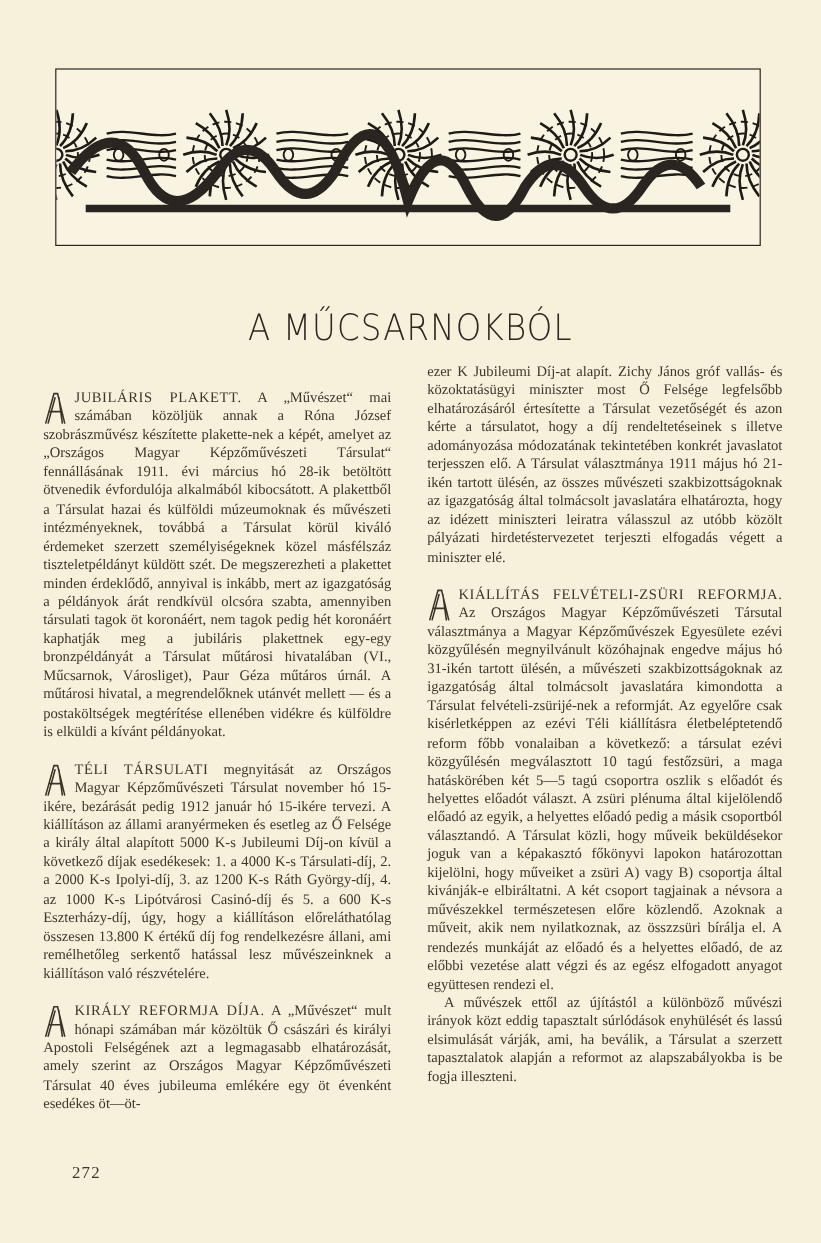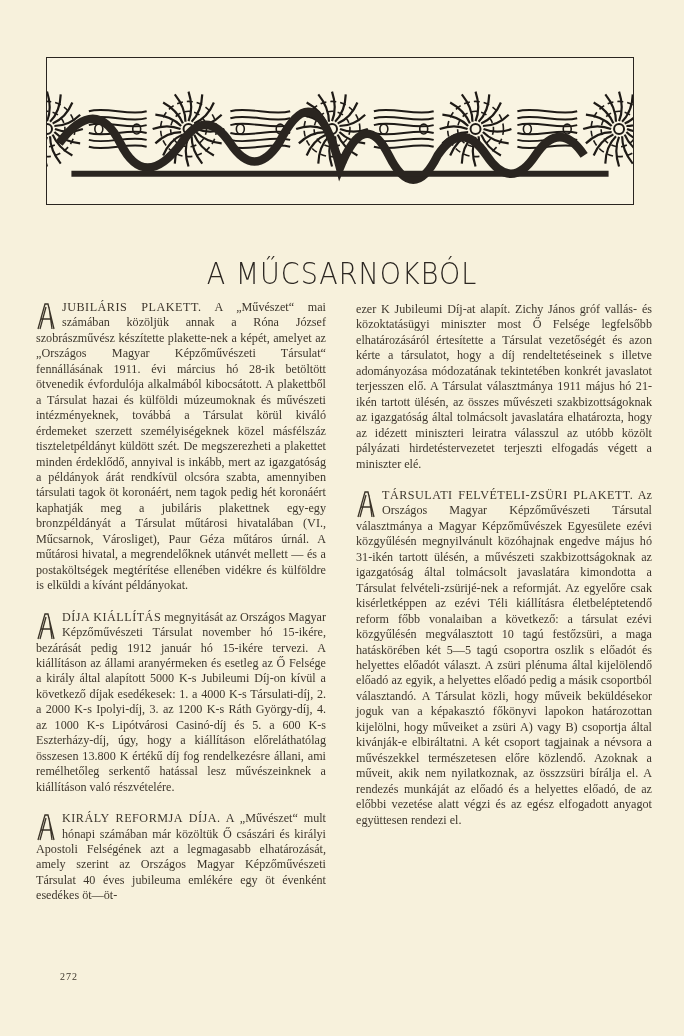--- a/index.html
+++ b/index.html
@@ -17,38 +17,38 @@
     }
     .banner svg { position:absolute; left:0; top:0; width:100%; height:100%; }
     .signature { position:absolute; right:12px; bottom:12px; width:48px; height:10px; }
     .title {
       position:absolute; left:0; width:684px; top:258px; text-align:center;
       font-family:"DejaVu Sans", "Liberation Sans", sans-serif;
       font-size:27px; letter-spacing:1px; font-weight:300; color:#2c2722;
       transform:scaleY(1.12);
     }
     .col {
-      position:absolute; top:300px; width:290px;
+      position:absolute; top:324px; width:290px;
       font-family:"Liberation Serif", "DejaVu Serif", serif;
       font-size:12.15px; line-height:15.45px; text-align:justify; color:#3d362c;
       hyphens:manual;
     }
     .col.left { left:36px; }
     .col.right { left:356px; width:296px; top:302px; }
     .col p { margin:0; }
     .section { margin-bottom:16px; }
     .dropcap {
       float:left; width:20px; height:28px; margin:2px 6px 0 0;
       display:inline-block;
     }
     .dropcap svg { width:20px; height:28px; }
     .caps { letter-spacing:0.5px; }
     .indent { text-indent:14px; }
     .pagenum {
-      position:absolute; left:60px; top:971px; font-size:10px;
+      position:absolute; left:60px; top:971px; font-size:14px;
       font-family:"Liberation Serif", serif; color:#3d362c; letter-spacing:1px;
     }
   </style>
 </head>
 <body>
 
 <div class="banner">
   <svg id="frieze" viewBox="0 0 588 148" preserveAspectRatio="none">
       <g>
         <path d="M8 72 Q21.316073277634185 77.4428871035995 36 72" stroke="#1e1a16" stroke-width="2.2" fill="none"></path>
@@ -212,21 +212,21 @@
           </svg></span>
       <span class="caps">JUBILÁRIS PLAKETT.</span>
       <span>A „Művészet“ mai számában közöljük annak a Róna József szobrászművész készítette plakette-nek a képét, amelyet az „Országos Magyar Képzőművészeti Társulat“ fennállásának 1911. évi március hó 28-ik betöltött ötvenedik évfordulója alkalmából kibocsátott. A plakettből a Társulat hazai és külföldi múzeumoknak és művészeti intézményeknek, továbbá a Társulat körül kiváló érdemeket szerzett személyiségeknek közel másfélszáz tiszteletpéldányt küldött szét. De megszerezheti a plakettet minden érdeklődő, annyival is inkább, mert az igazgatóság a példányok árát rendkívül olcsóra szabta, amennyiben társulati tagok öt koronáért, nem tagok pedig hét koronáért kaphatják meg a jubiláris plakettnek egy-egy bronzpéldányát a Társulat műtárosi hivatalában (VI., Műcsarnok, Városliget), Paur Géza műtáros úrnál. A műtárosi hivatal, a megrendelőknek utánvét mellett — és a postaköltségek megtérítése ellenében vidékre és külföldre is elküldi a kívánt példányokat.</span>
     </p>
   </div>
   <div class="section">
     <p>
       <span class="dropcap"><svg viewBox="0 0 20 28">
             <path d="M2 27 L9 2 L12 2 L18 27 M5 17 L15 17 M4 27 L10 5 M13 5 L16 27" stroke="#3a3328" stroke-width="1.3" fill="none"></path>
           </svg></span>
-      <span class="caps">DÍJA KIÁLLÍTÁS</span>
+      <span class="caps">TÉLI TÁRSULATI</span>
       <span>megnyitását az Országos Magyar Képzőművészeti Társulat november hó 15-ikére, bezárását pedig 1912 január hó 15-ikére tervezi. A kiállításon az állami aranyérmeken és esetleg az Ő Felsége a király által alapított 5000 K-s Jubileumi Díj-on kívül a következő díjak esedékesek: 1. a 4000 K-s Társulati-díj, 2. a 2000 K-s Ipolyi-díj, 3. az 1200 K-s Ráth György-díj, 4. az 1000 K-s Lipótvárosi Casinó-díj és 5. a 600 K-s Eszterházy-díj, úgy, hogy a kiállításon előreláthatólag összesen 13.800 K értékű díj fog rendelkezésre állani, ami remélhetőleg serkentő hatással lesz művészeinknek a kiállításon való részvételére.</span>
     </p>
   </div>
   <div class="section">
     <p>
       <span class="dropcap"><svg viewBox="0 0 20 28">
             <path d="M2 27 L9 2 L12 2 L18 27 M5 17 L15 17 M4 27 L10 5 M13 5 L16 27" stroke="#3a3328" stroke-width="1.3" fill="none"></path>
           </svg></span>
       <span class="caps">KIRÁLY REFORMJA DÍJA.</span>
       <span>A „Művészet“ mult hónapi számában már közöltük Ő császári és királyi Apostoli Felségének azt a legmagasabb elhatározását, amely szerint az Országos Magyar Képzőművészeti Társulat 40 éves jubileuma emlékére egy öt évenként esedékes öt—öt-</span>
@@ -236,19 +236,20 @@
 
 <div class="col right">
   <div class="section">
     <p>ezer K Jubileumi Díj-at alapít. Zichy János gróf vallás- és közoktatásügyi miniszter most Ő Felsége legfelsőbb elhatározásáról értesítette a Társulat vezetőségét és azon kérte a társulatot, hogy a díj rendeltetéseinek s illetve adományozása módozatának tekintetében konkrét javaslatot terjesszen elő. A Társulat választmánya 1911 május hó 21-ikén tartott ülésén, az összes művészeti szakbizottságoknak az igazgatóság által tolmácsolt javaslatára elhatározta, hogy az idézett miniszteri leiratra válasszul az utóbb közölt pályázati hirdetéstervezetet terjeszti elfogadás végett a miniszter elé.</p>
   </div>
   <div class="section">
     <p>
       <span class="dropcap"><svg viewBox="0 0 20 28">
             <path d="M2 27 L9 2 L12 2 L18 27 M5 17 L15 17 M4 27 L10 5 M13 5 L16 27" stroke="#3a3328" stroke-width="1.3" fill="none"></path>
           </svg></span>
-      <span class="caps">TÁRSULATI FELVÉTELI-ZSÜRI PLAKETT.</span>
+      <span class="caps">KIÁLLÍTÁS FELVÉTELI-ZSÜRI REFORMJA.</span>
       <span>Az Országos Magyar Képzőművészeti Társutal választmánya a Magyar Képzőművészek Egyesülete ezévi közgyűlésén megnyilvánult közóhajnak engedve május hó 31-ikén tartott ülésén, a művészeti szakbizottságoknak az igazgatóság által tolmácsolt javaslatára kimondotta a Társulat felvételi-zsürijé-nek a reformját. Az egyelőre csak kisérletképpen az ezévi Téli kiállításra életbeléptetendő reform főbb vonalaiban a következő: a társulat ezévi közgyűlésén megválasztott 10 tagú festőzsüri, a maga hatáskörében két 5—5 tagú csoportra oszlik s előadót és helyettes előadót választ. A zsüri plénuma által kijelölendő előadó az egyik, a helyettes előadó pedig a másik csoportból választandó. A Társulat közli, hogy műveik beküldésekor joguk van a képakasztó főkönyvi lapokon határozottan kijelölni, hogy műveiket a zsüri A) vagy B) csoportja által kivánják-e elbiráltatni. A két csoport tagjainak a névsora a művészekkel természetesen előre közlendő. Azoknak a műveit, akik nem nyilatkoznak, az összzsüri bírálja el. A rendezés munkáját az előadó és a helyettes előadó, de az előbbi vezetése alatt végzi és az egész elfogadott anyagot együttesen rendezi el.</span>
     </p>
+    <p class="indent">A művészek ettől az újítástól a különböző művészi irányok közt eddig tapasztalt súrlódások enyhülését és lassú elsimulását várják, ami, ha beválik, a Társulat a szerzett tapasztalatok alapján a reformot az alapszabályokba is be fogja illeszteni.</p>
   </div>
 </div>
 
 <div class="pagenum">272</div>
 
 </body></html>

